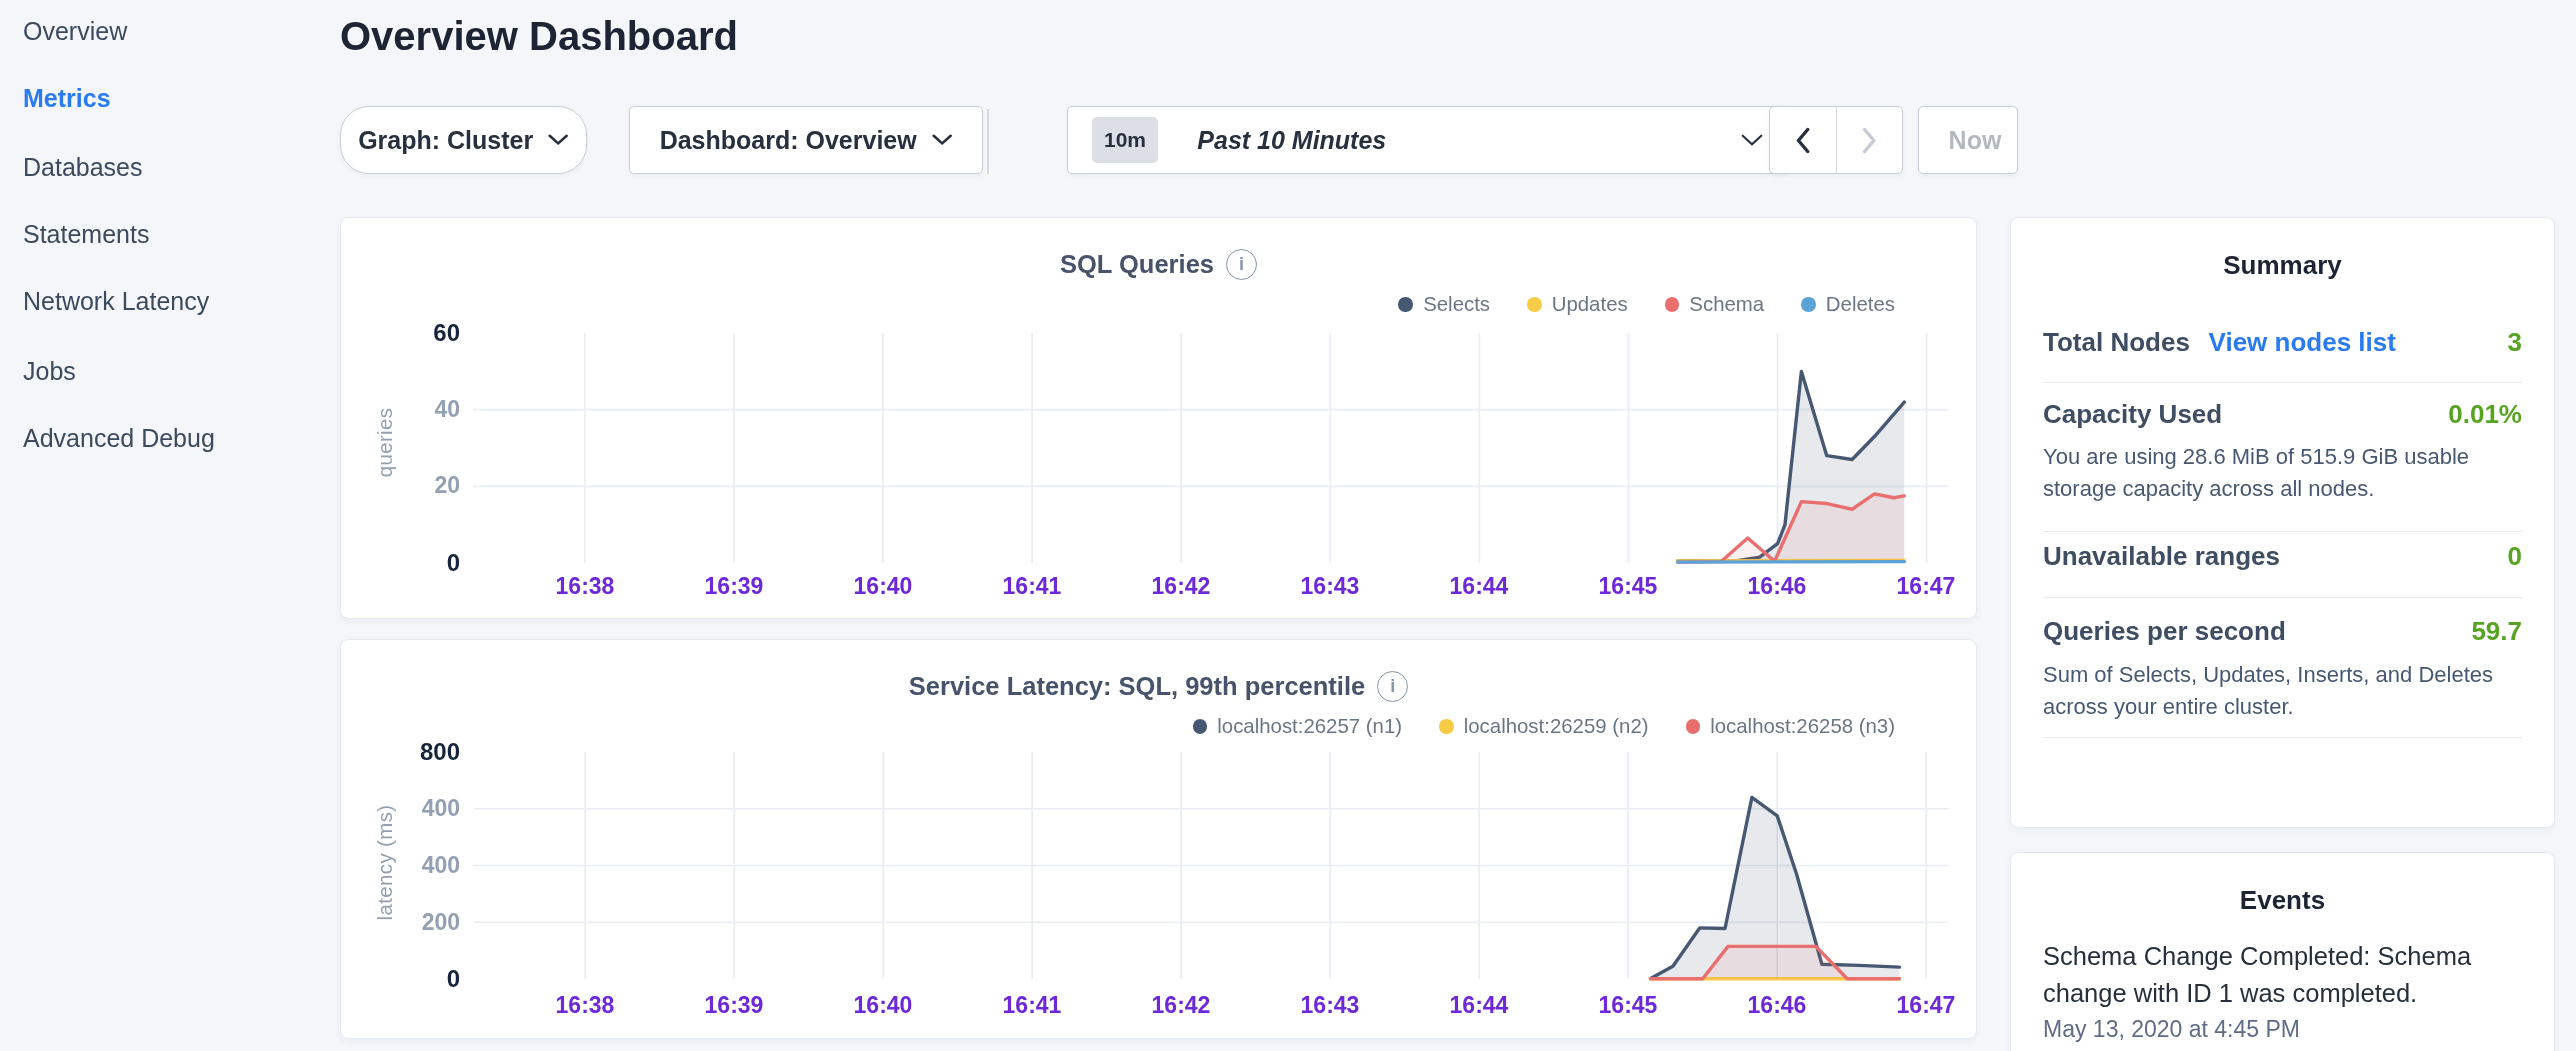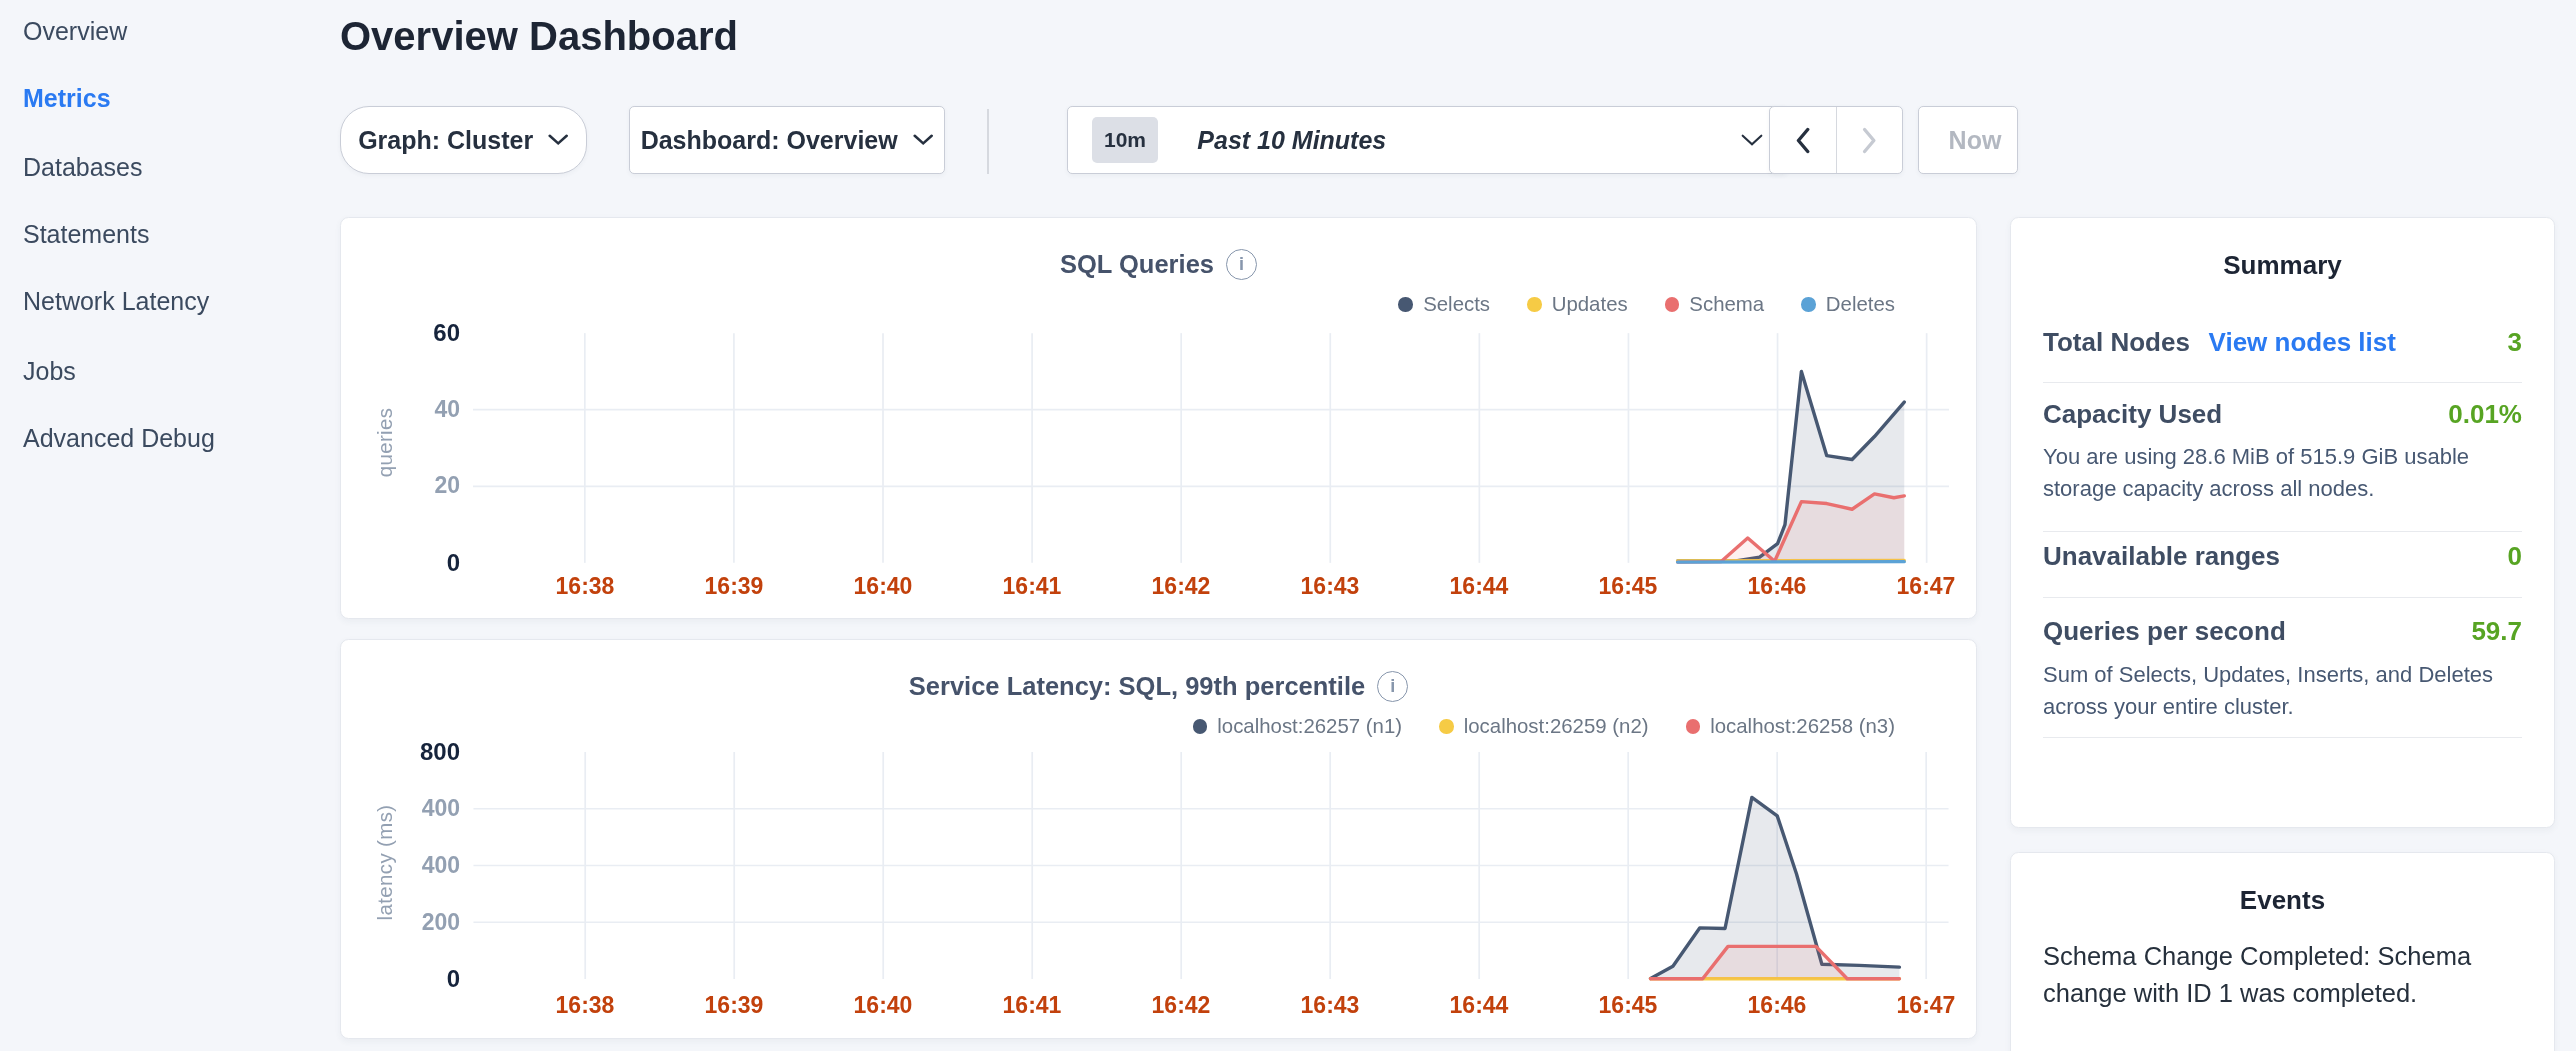--- a/index.html
+++ b/index.html
@@ -24,21 +24,21 @@
   }
   
   .ctl {
     position: absolute; top: 106px; height: 68px; background: #fff;
     border: 0.9px solid #c9cdd7; border-radius: 5.1px;
     display: flex; align-items: center; justify-content: center;
     font-size: 25px; font-weight: 700; color: #26303f; gap: 15.3px;
     box-shadow: 0 1.7px 4.3px rgba(60,70,90,0.05); cursor: pointer;
   }
   .dd-graph { left: 340px; width: 247px; border-radius: 29px; }
-  .dd-dash  { left: 629px; width: 316px; }
+  .dd-dash  { left: 629px; width: 354px; }
   .vdivider { position: absolute; left: 987px; top: 109px; width: 1.7px; height: 65px; background: #d6d9df; }
   .timebox  { left: 1026px; width: 721px; justify-content: flex-start; padding: 0 24px; margin-left: 41px; }
   .time-badge {
     width: 66px; height: 46px; background: #dcdfe6; border-radius: 5.1px;
     display: flex; align-items: center; justify-content: center;
     font-size: 21px; font-weight: 700; color: #26303f; flex: 0 0 auto;
   }
   .time-label { margin-left: 24px; font-size: 25px; font-weight: 700; font-style: italic; }
   .time-chev { margin-left: auto; display: flex; align-items: center; }
   .pager { left: 1769px; width: 134px; padding: 0; gap: 0; overflow: hidden; }
@@ -73,21 +73,21 @@
     transform: rotate(-90deg); font-size: 20.4px; color: #93a0b2; letter-spacing: 0.4px;
   }
   .plot { position: absolute; left: 132px; overflow: visible; }
   .ytick-col { position: absolute; left: 34px; width: 85px; }
   .ytick-col span {
     position: absolute; right: 0; font-size: 23px; color: #93a0b2; font-weight: 600; line-height: 27px;
   }
   .ytick-col span.major { color: #16243c; font-weight: 700; font-size: 24px; }
   .xtick-row { position: absolute; left: 132px; width: 1476px; height: 31px; }
   .xtick-row span {
-    position: absolute; top: 0; text-align: center; font-size: 23px; color: #c2410c; font-weight: 600;
+    position: absolute; top: 0; text-align: center; font-size: 23px; color: #6d28d9; font-weight: 600;
   }
   
   .card-title {
     position: absolute; top: 32px; left: 0; right: 0; text-align: center;
     font-size: 26px; font-weight: 700; color: #1d2534;
   }
   .srow { position: absolute; left: 32px; right: 32px; display: flex; align-items: baseline; }
   .srow .lbl { font-size: 26px; font-weight: 700; color: #3f4d63; white-space: nowrap; }
   .srow .lnk { margin-left: 18.7px; font-size: 26px; font-weight: 600; color: #2a7af2; cursor: pointer; white-space: nowrap; }
   .srow .val { margin-left: auto; font-size: 26px; font-weight: 700; color: #57a423; white-space: nowrap; }
@@ -315,14 +315,15 @@
     <span class="val">59.7</span>
   </div>
   <div class="sdesc" style="top:441px">Sum of Selects, Updates, Inserts, and Deletes across your entire cluster.</div>
   <div class="sdiv" style="top:519px"></div>
 
 </aside>
 
 <aside class="card" id="events-card">
   <div class="card-title">Events</div>
   <div class="event-msg">Schema Change Completed: Schema change with ID 1 was completed.</div>
+  <div class="event-ts">May 13, 2020 at 4:45 PM</div>
 </aside>
 
 
 </body></html>

